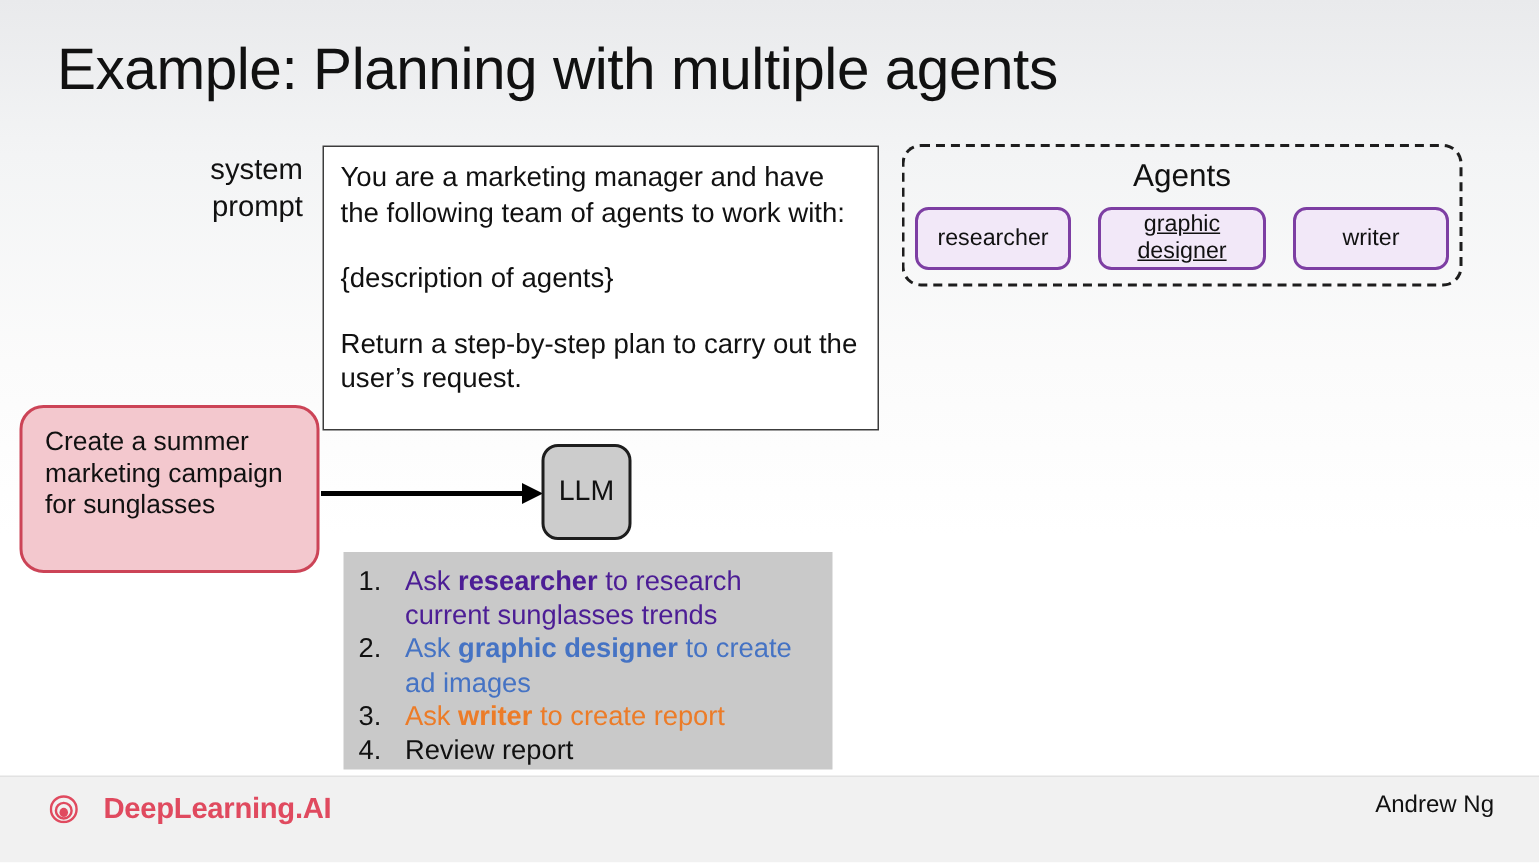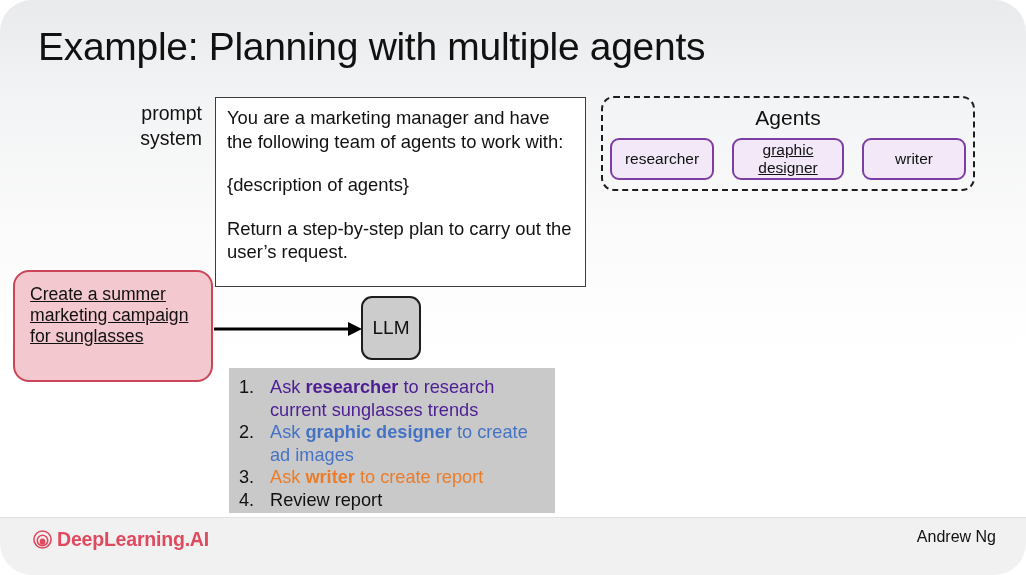--- a/index.html
+++ b/index.html
@@ -12,21 +12,20 @@
     overflow: hidden;
     font-family: "Liberation Sans", sans-serif;
     background: #ffffff;
   }
   .slide {
     position: relative;
     width: 1026px;
     height: 575px;
     background: linear-gradient(180deg, #e9eaec 0%, #f3f4f5 18%, #fbfbfb 42%, #ffffff 62%, #ffffff 100%);
     overflow: hidden;
-    border-radius: 32px;
   }
 
   
   .title {
     position: absolute;
     left: 38px;
     top: 22px;
     font-size: 39px;
     line-height: 50px;
     color: #111111;
@@ -126,21 +125,20 @@
     background: #f3c8ce;
     border: 2.2px solid #cc4457;
     border-radius: 16px;
     box-sizing: border-box;
   }
   .user-box-text {
     padding: 12px 10px 0 15px;
     font-size: 17.6px;
     line-height: 21px;
     color: #111111;
-    text-decoration: underline;
   }
 
   
   .arrow-wrap {
     position: absolute;
     left: 212px;
     top: 309px;
     width: 152px;
     height: 40px;
   }
@@ -211,21 +209,21 @@
     width: 1026px;
     height: 57px;
     background: #f1f1f1;
   }
   .brand {
     position: absolute;
     left: 33px;
     top: 528px;
     display: flex;
     align-items: center;
-    gap: 5px;
+    gap: 17px;
   }
   .brand-mark {
     width: 19px;
     height: 19px;
     flex: 0 0 19px;
   }
   .brand-text {
     font-size: 19.5px;
     font-weight: bold;
     color: #e04a5f;
@@ -240,22 +238,22 @@
   }
 </style>
 </head>
 <body>
 
 <div class="slide">
 
   <div class="title">Example: Planning with multiple agents</div>
 
   <div class="sys-label">
+    <div>system</div>
     <div>prompt</div>
-    <div>system</div>
   </div>
 
   <div class="sys-box">
     <div class="sys-box-inner">
       <p class="sys-para">You are a marketing manager and have the following team of agents to work with:</p>
       <div class="sys-gap"></div>
       <p class="sys-para">{description of agents}</p>
       <div class="sys-gap"></div>
       <p class="sys-para">Return a step-by-step plan to carry out the user’s request.</p>
     </div>

